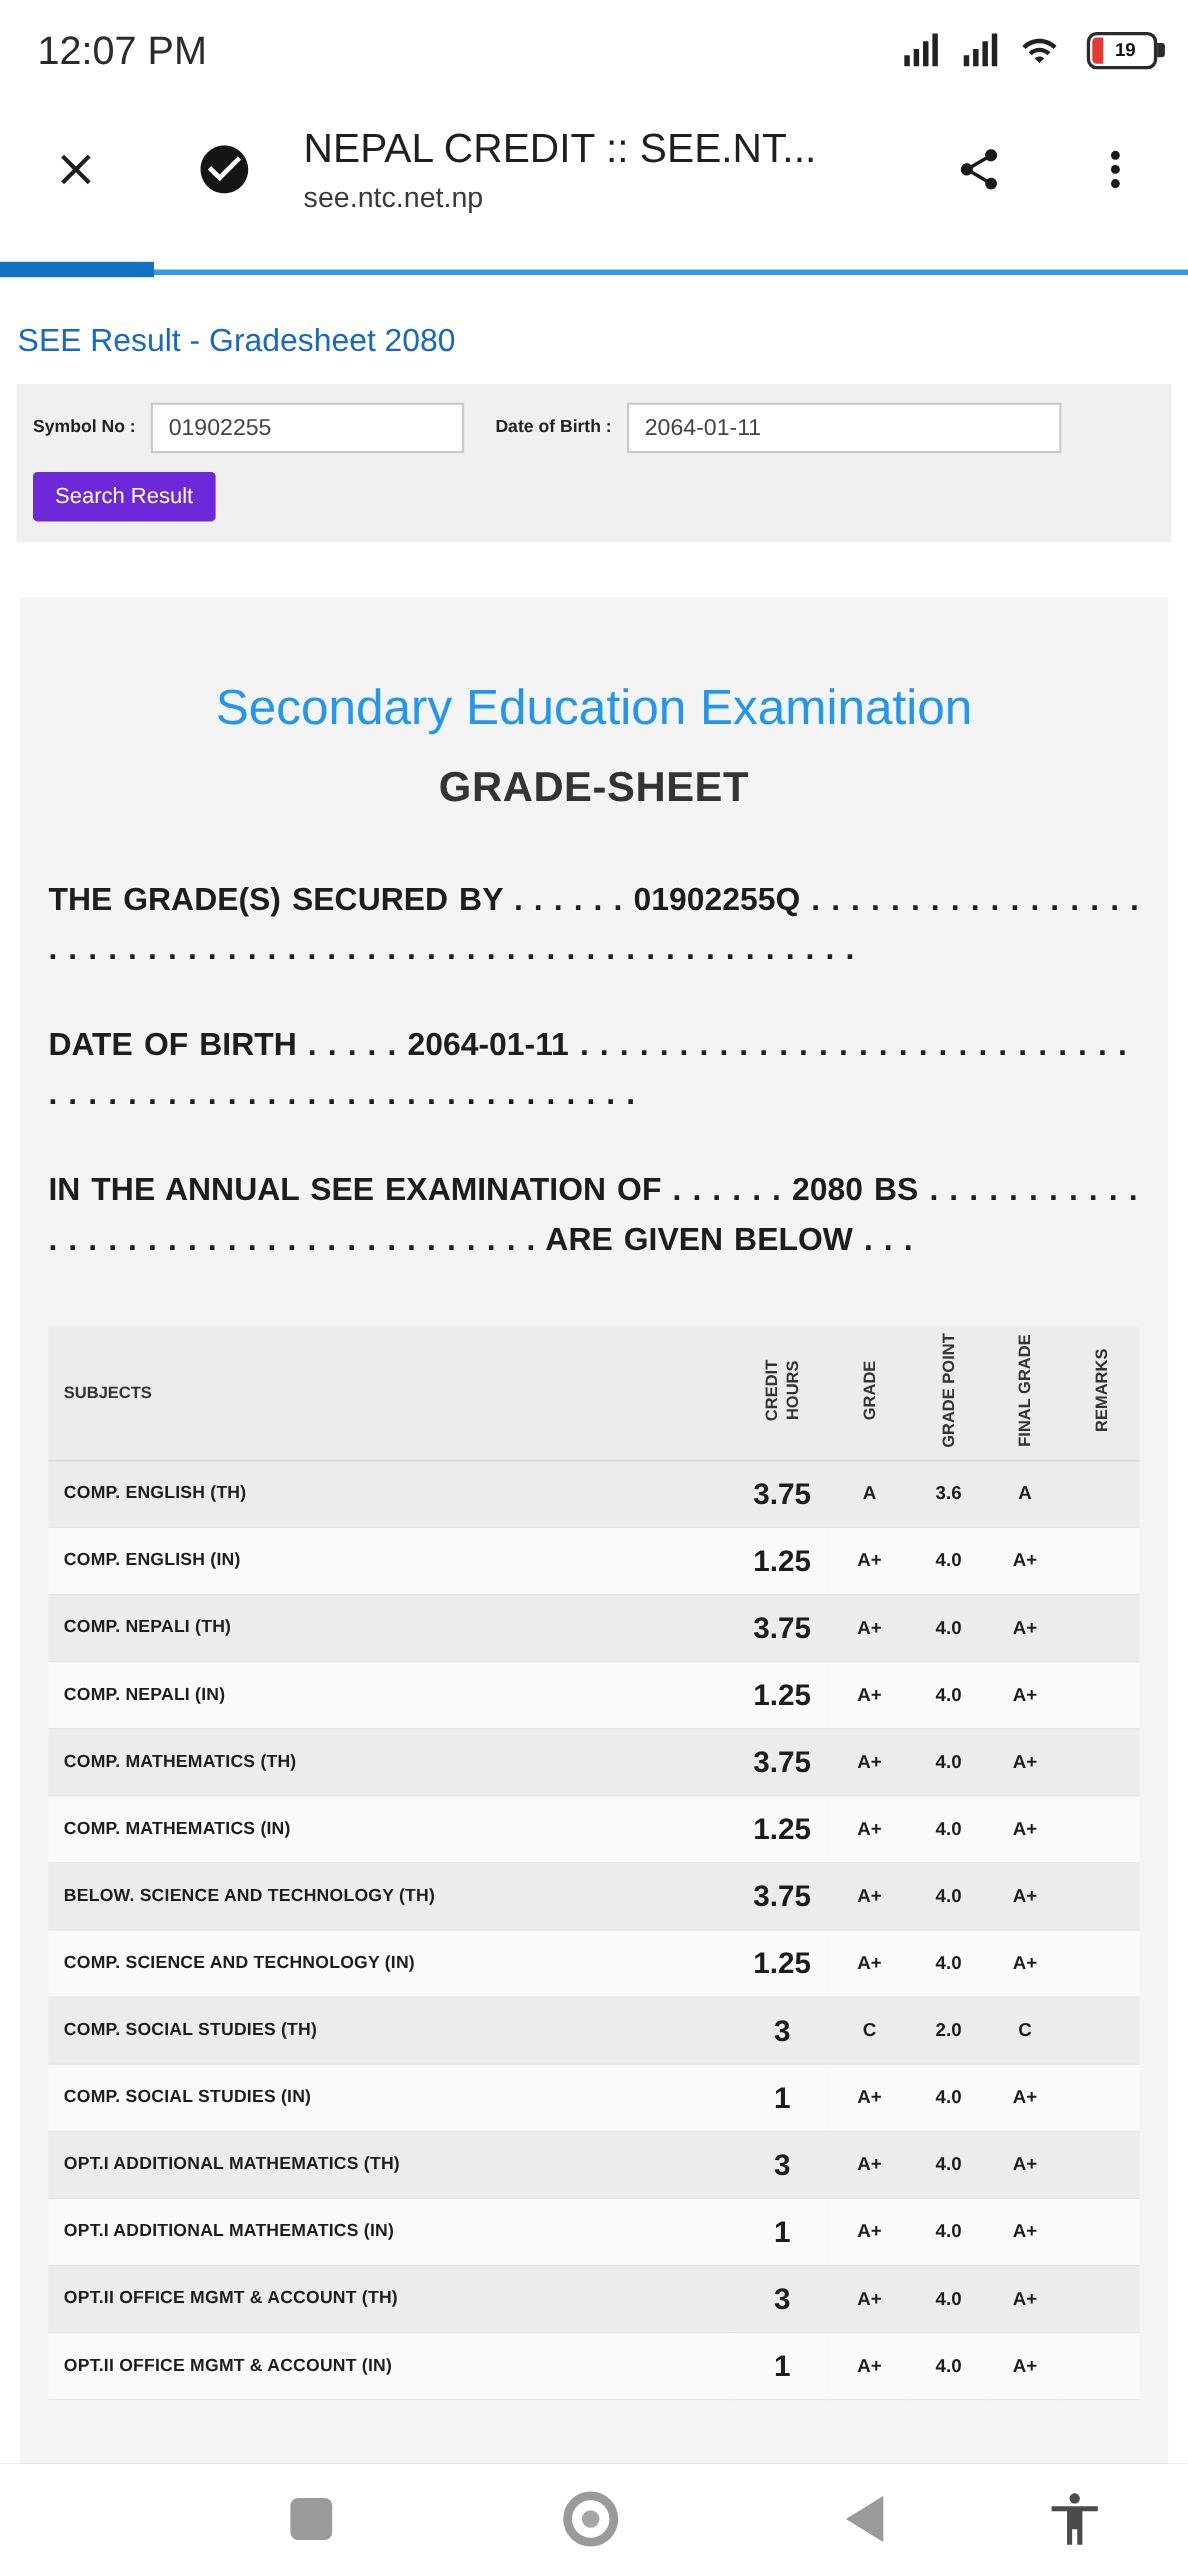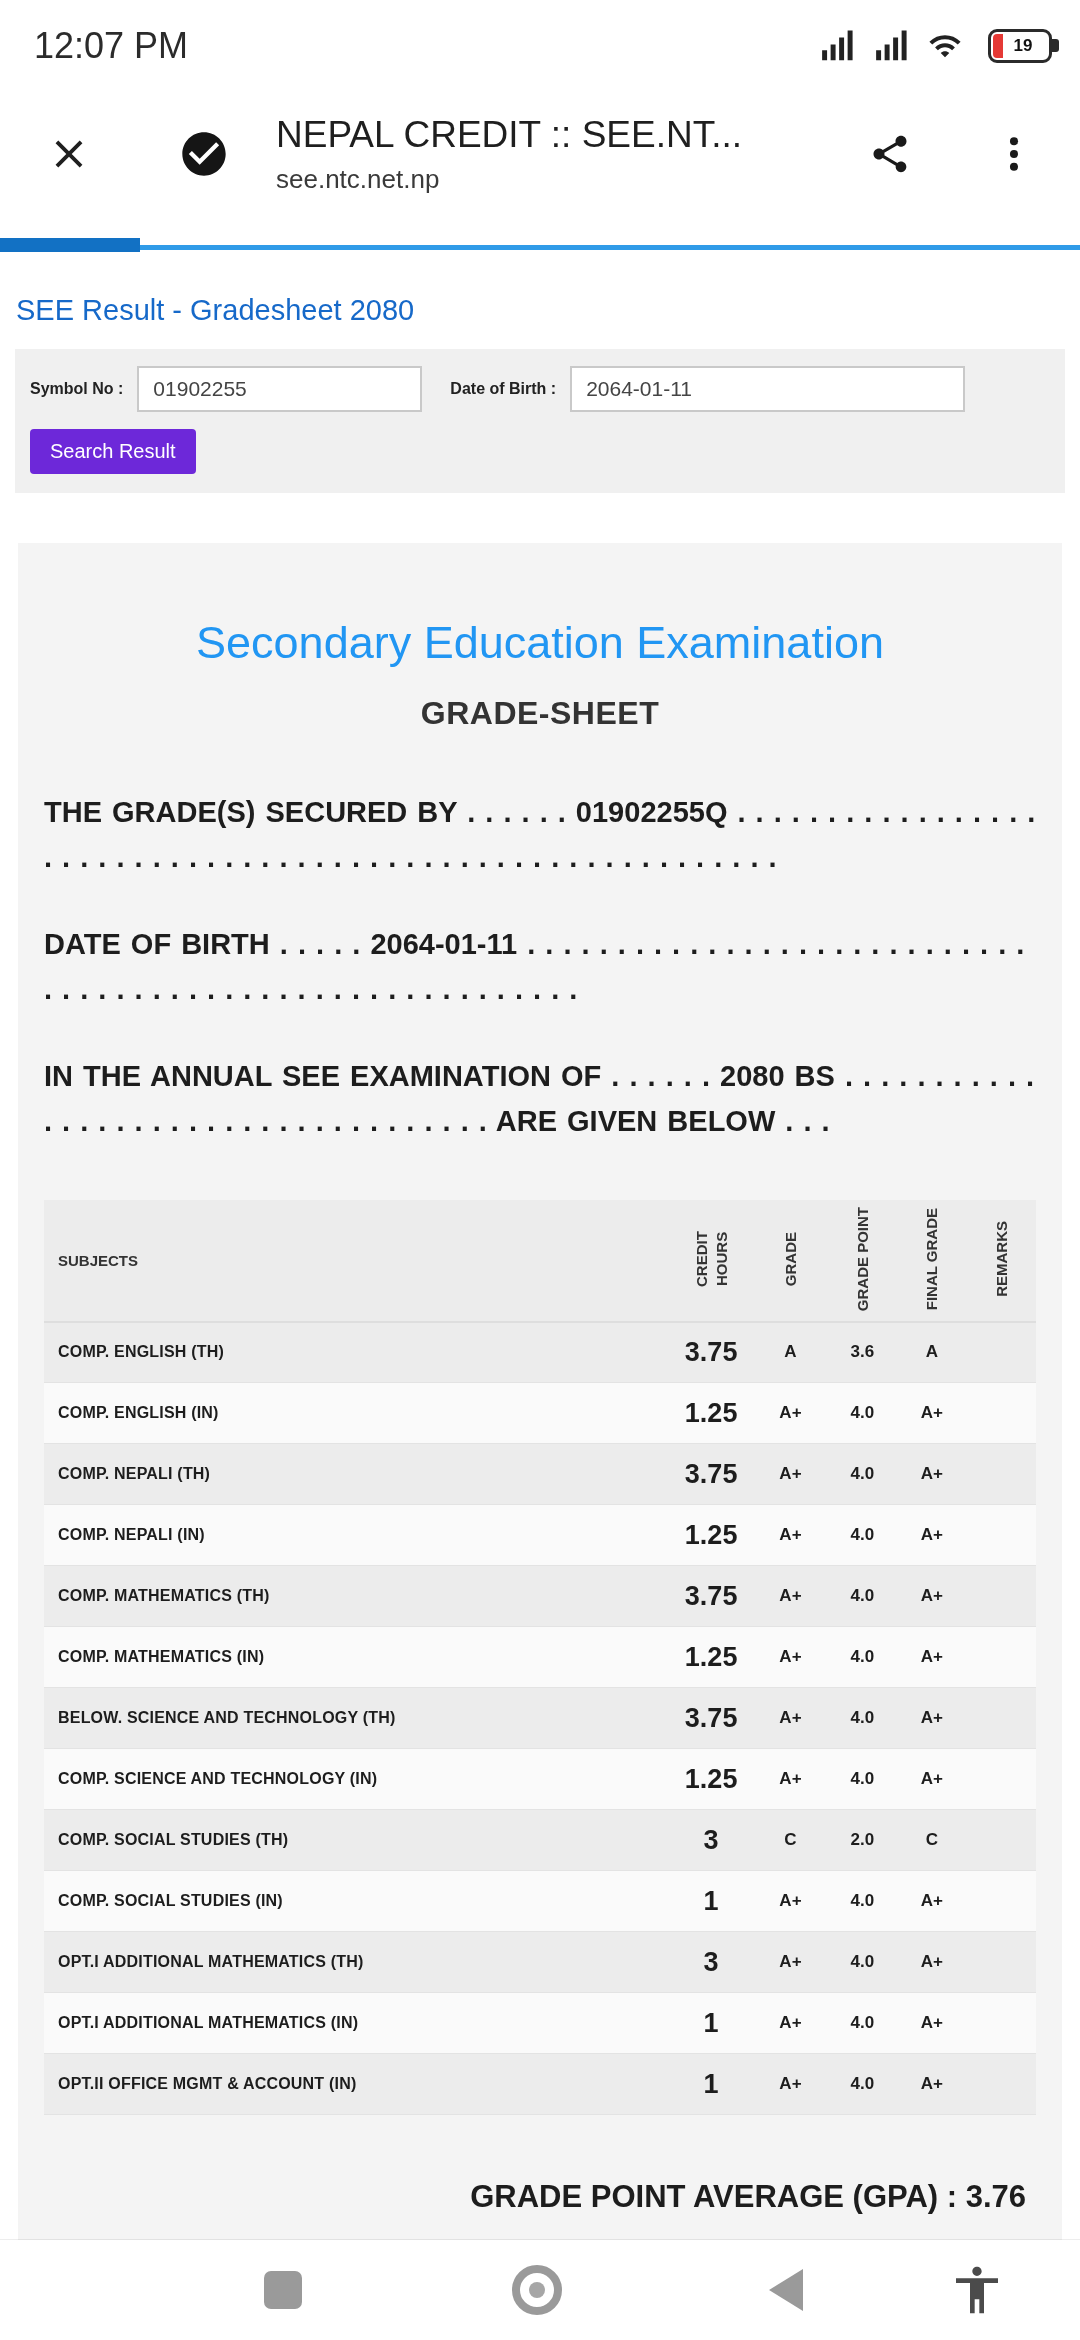--- a/index.html
+++ b/index.html
@@ -47,21 +47,21 @@
   .flabel { font-size:16px; font-weight:700; color:#222; white-space:nowrap; }
   .fld { height:46px; border:2px solid #c9c9c9; background:#fff; font-size:21px; color:#444; padding:0 14px; font-family:inherit; }
   .fld-symbol { width:285px; margin-left:14px; }
   .flabel-dob { margin-left:28px; }
   .fld-dob { width:395px; margin-left:14px; }
   .search-btn { margin-top:17px; background:#6d28d9; color:#fff; border:none; font-size:20px; padding:11px 20px; border-radius:4px; font-family:inherit; cursor:pointer; }
 
   
   .card { margin:50px 18px 0; background:#f4f4f4; padding:74px 26px 95px; }
   .exam-title { text-align:center; color:#2196f3; font-size:45px; font-weight:400; margin:0 0 26px; }
-  .sheet-title { text-align:center; color:#333; font-size:32px; font-weight:700; margin:0 0 58px; letter-spacing:0.5px; }
+  .sheet-title { text-align:center; color:#333; font-size:38px; font-weight:700; margin:0 0 58px; letter-spacing:0.5px; }
   .gs-line { font-size:29px; font-weight:700; color:#1d1d1d; line-height:1.55; margin:0 0 42px; word-spacing:2px; }
   .gs-line-last { margin-bottom:56px; }
 
   table.grades { width:100%; border-collapse:collapse; table-layout:fixed; }
   thead th { height:122px; vertical-align:middle; background:#ececec; border-bottom:2px solid #dedede; font-size:15px; color:#333; text-align:center; font-weight:700; }
   th.subjects-h { text-align:left; padding-left:14px; }
   .vert-label { writing-mode:vertical-rl; transform:rotate(180deg); display:inline-block; max-height:112px; line-height:1.3; font-weight:700; }
   tbody td { height:61px; border-bottom:1px solid #e3e3e3; text-align:center; color:#1d1d1d; }
   td.c-subj { text-align:left; padding-left:14px; font-size:16px; font-weight:700; letter-spacing:0.2px; }
   td.c-credit { font-size:27px; font-weight:700; }
@@ -288,20 +288,28 @@
 
         <tr>
           <td class="c-subj">OPT.I ADDITIONAL MATHEMATICS (IN)</td>
           <td class="c-credit">1</td>
           <td class="c-grade">A+</td>
           <td class="c-point">4.0</td>
           <td class="c-final">A+</td>
           <td class="c-remarks"></td>
         </tr>
 
+        <tr>
+          <td class="c-subj">OPT.II OFFICE MGMT &amp; ACCOUNT (TH)</td>
+          <td class="c-credit">3</td>
+          <td class="c-grade">A+</td>
+          <td class="c-point">4.0</td>
+          <td class="c-final">A+</td>
+          <td class="c-remarks"></td>
+        </tr>
 
         <tr>
           <td class="c-subj">OPT.II OFFICE MGMT &amp; ACCOUNT (IN)</td>
           <td class="c-credit">1</td>
           <td class="c-grade">A+</td>
           <td class="c-point">4.0</td>
           <td class="c-final">A+</td>
           <td class="c-remarks"></td>
         </tr>
       </tbody>

